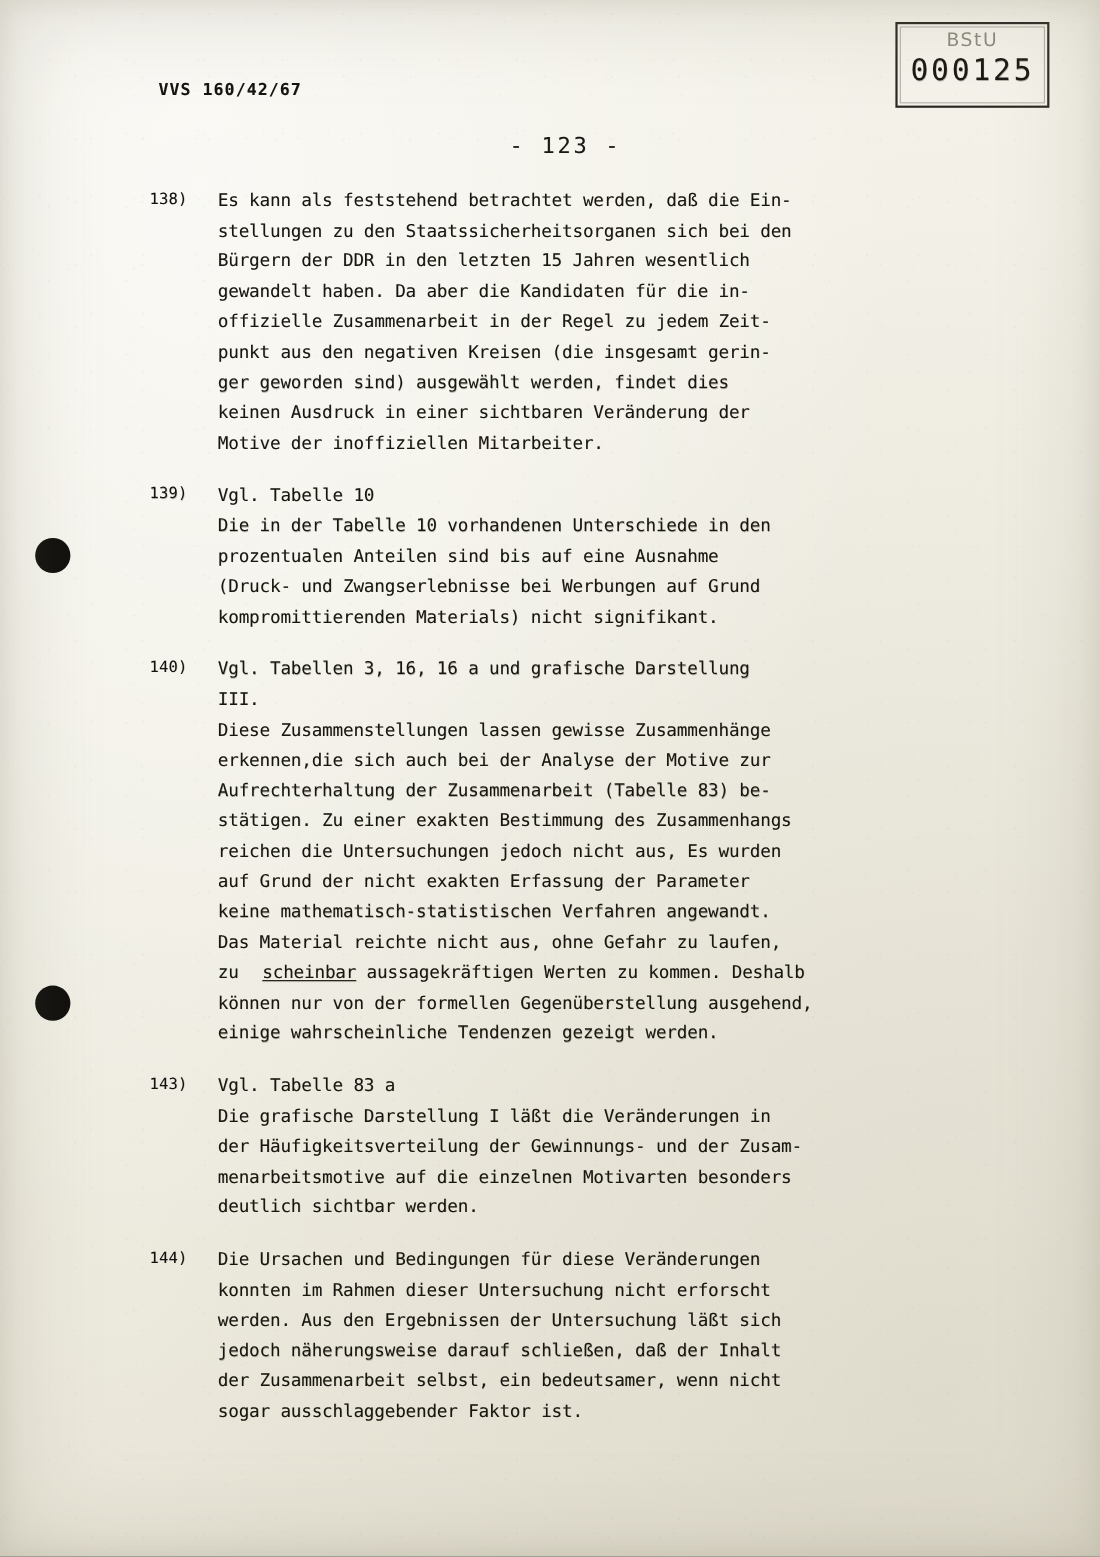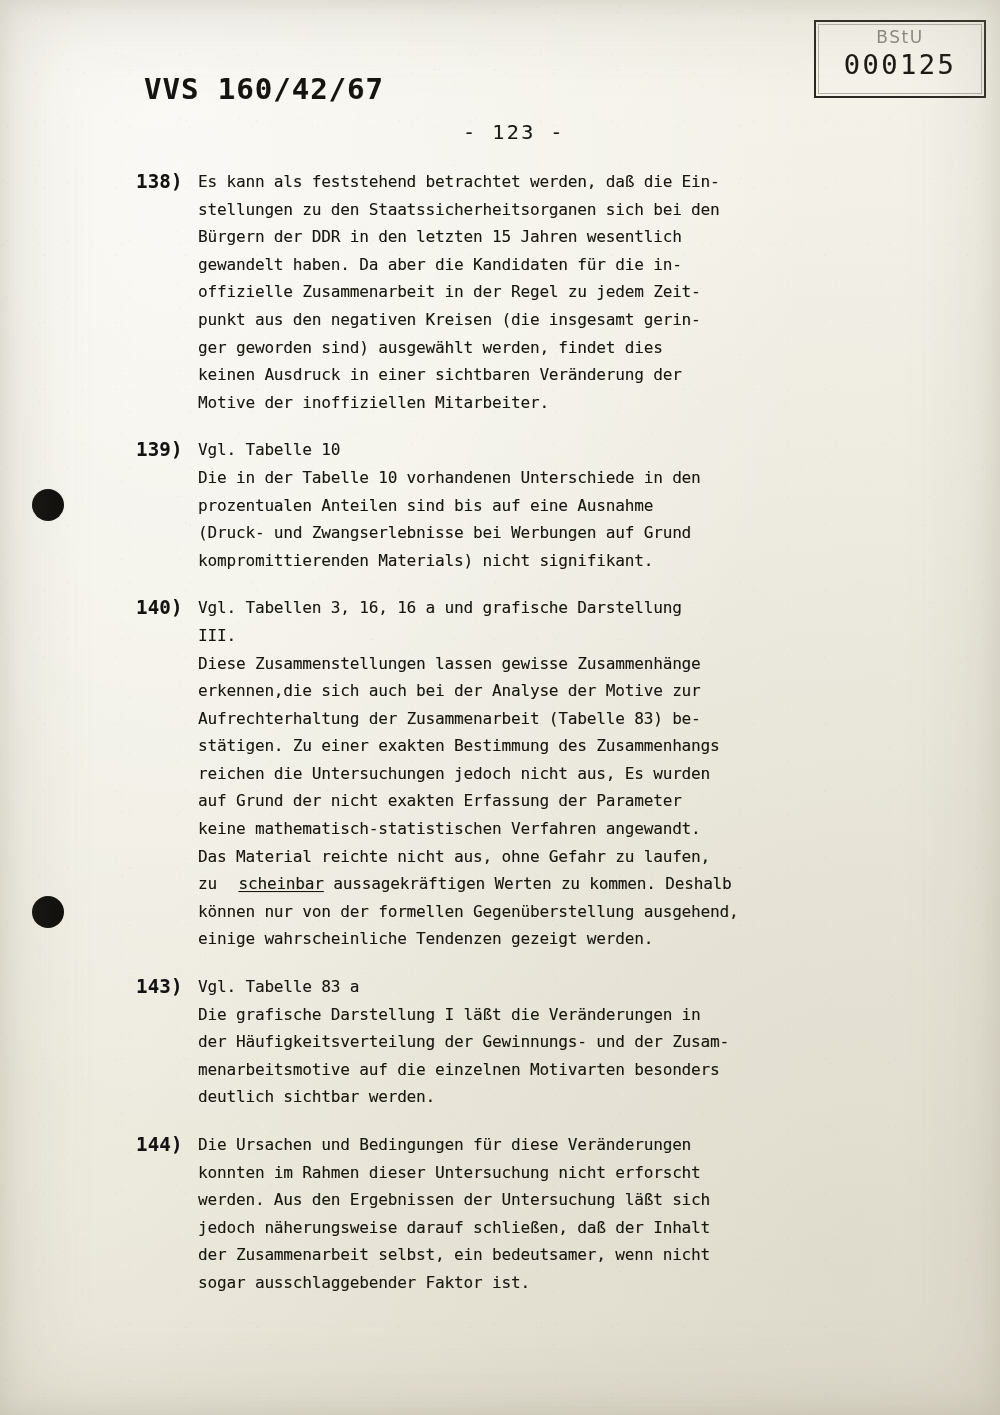--- a/index.html
+++ b/index.html
@@ -41,42 +41,42 @@
     inset: 0;
     pointer-events: none;
     box-shadow: inset 0 0 90px rgba(150,144,124,0.30), inset 0 0 22px rgba(160,154,134,0.22);
   }
 
   
   .doc-ref {
     position: absolute;
     left: 144px;
     top: 72px;
-    font-size: 29px;
+    font-size: 15px;
     font-weight: bold;
     letter-spacing: 1.0px;
     color: #151410;
   }
   .page-number {
     position: absolute;
     left: 0; right: 12px;
     top: 120px;
     text-align: center;
     font-size: 20px;
     letter-spacing: 2.5px;
     color: #1b1914;
     padding-left: 40px;
   }
 
   
   .stamp {
     position: absolute;
     left: 814px;
     top: 20px;
-    width: 172px;
+    width: 140px;
     height: 78px;
     border: 2.5px solid #2a2822;
     box-sizing: border-box;
     text-align: center;
     background: rgba(255,255,255,0.10);
   }
   .stamp::after {
     content: "";
     position: absolute;
     inset: 2px;
@@ -116,22 +116,22 @@
     width: 800px;
   }
   .item {
     display: flex;
     align-items: flex-start;
     margin-bottom: 20px;
   }
   .item-num {
     flex: 0 0 auto;
     width: 62px;
-    font-size: 19px;
-    font-weight: bold;
+    font-size: 14px;
+    font-weight: normal;
     line-height: 27.6px;
     letter-spacing: 0.2px;
     white-space: nowrap;
     color: #131210;
   }
   .item-body {
     flex: 1 1 auto;
     font-size: 16px;
     line-height: 27.6px;
     letter-spacing: -0.15px;

